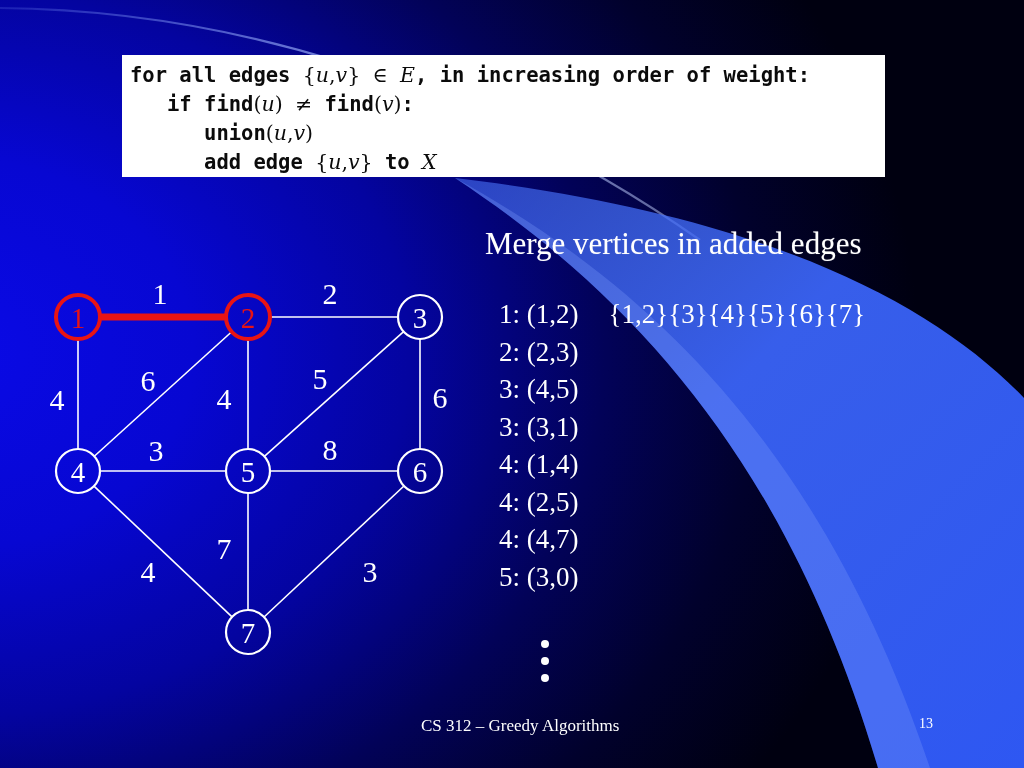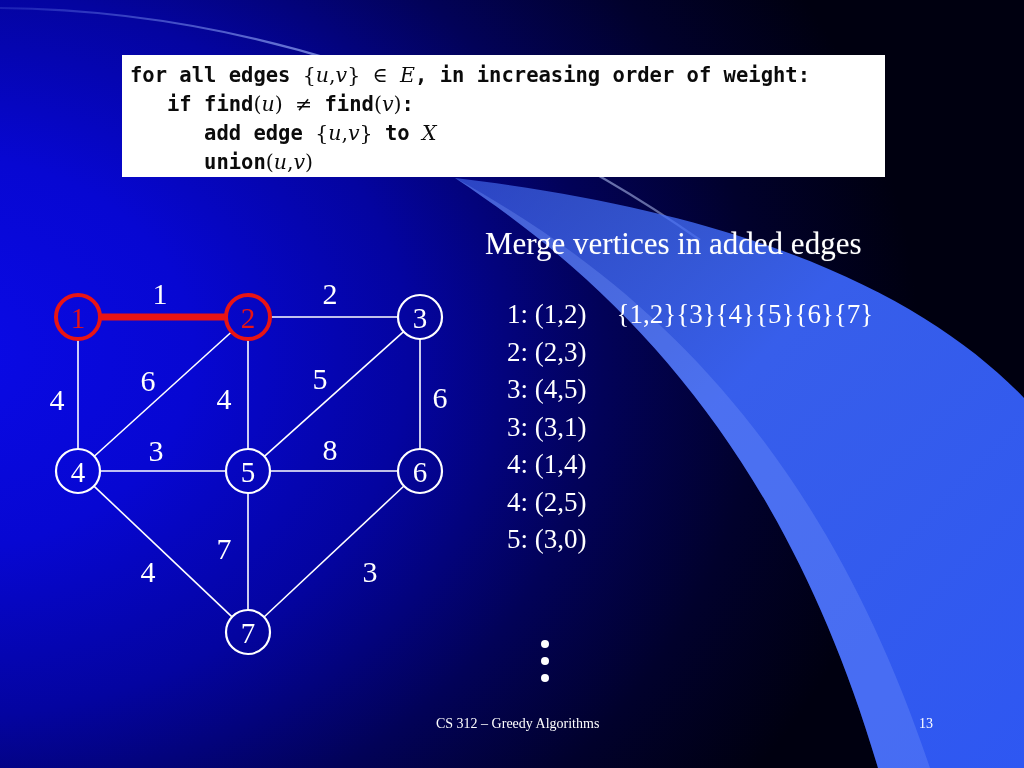--- a/index.html
+++ b/index.html
@@ -39,21 +39,21 @@
   
   #merge-title{
     position:absolute;left:485px;top:226px;
     font-size:31px;color:#ffffff;white-space:nowrap;
     text-shadow:0 0 1px rgba(255,255,255,.35);
   }
   #oplist{
     position:absolute;left:499px;top:296px;
     font-size:27px;color:#ffffff;line-height:37.5px;
   }
-  .oprow{white-space:nowrap;height:37.5px;margin-left:8px;}
+  .oprow{white-space:nowrap;height:37.5px;}
   .opsets{margin-left:30px;}
   #vdots{
     position:absolute;left:541px;top:640px;
     display:flex;flex-direction:column;gap:9px;align-items:center;
   }
   #vdots i{display:block;width:8px;height:8px;border-radius:50%;background:#ffffff;}
 
   
   #graph{position:absolute;left:0;top:250px;width:480px;height:430px;}
   .wlabel{
@@ -61,21 +61,21 @@
     transform:translate(-50%,-50%);white-space:nowrap;
   }
   .nodelabel{
     position:absolute;font-size:29px;line-height:1;color:#ffffff;
     transform:translate(-50%,-50%);
   }
   .nodelabel.red{color:#e81414;}
 
   
   #footer-title{
-    position:absolute;left:436px;top:716px;font-size:14px;color:#ffffff;white-space:nowrap;
+    position:absolute;left:421px;top:716px;font-size:17px;color:#ffffff;white-space:nowrap;
   }
   #footer-page{
     position:absolute;left:919px;top:716px;font-size:14px;color:#ffffff;
   }
 </style>
 </head>
 <body>
 
 <div id="slide">
 
@@ -96,33 +96,34 @@
     <path d="M -20 8 C 220 6 470 80 700 240" fill="none" stroke="url(#thinArc)" stroke-width="2.2"></path>
 
     <path d="M 455 178 C 640 300 790 470 878 768 L 1024 768 L 1024 398 C 930 300 760 214 455 178 Z" fill="url(#swooshGrad)"></path>
 
     <path d="M 455 178 C 640 300 790 470 878 768 L 930 768 C 830 470 670 296 455 178 Z" fill="#7e9bfb" opacity="0.30"></path>
   </svg>
 
   <div id="code-panel">
     <div class="codeline">for all edges <span class="mn">{</span><span class="mi">u</span><span class="mn">,</span><span class="mi">v</span><span class="mn">}</span> <span class="mn">∈</span> <span class="mi">E</span>, in increasing order of weight:</div>
     <div class="codeline">   if find<span class="mn">(</span><span class="mi">u</span><span class="mn">)</span> <span class="mn">≠</span> find<span class="mn">(</span><span class="mi">v</span><span class="mn">)</span>:</div>
+    <div class="codeline">      union<span class="mn">(</span><span class="mi">u</span><span class="mn">,</span><span class="mi">v</span><span class="mn">)</span></div>
     <div class="codeline">      add edge <span class="mn">{</span><span class="mi">u</span><span class="mn">,</span><span class="mi">v</span><span class="mn">}</span> to <span class="mi">X</span></div>
-    <div class="codeline">      union<span class="mn">(</span><span class="mi">u</span><span class="mn">,</span><span class="mi">v</span><span class="mn">)</span></div>
   </div>
 
   <div id="merge-title">Merge vertices in added edges</div>
 
   <div id="oplist">
     <div class="oprow"><span>1:</span> <span>(1,2)</span><span class="opsets">{1,2}{3}{4}{5}{6}{7}</span></div>
     <div class="oprow"><span>2:</span> <span>(2,3)</span></div>
     <div class="oprow"><span>3:</span> <span>(4,5)</span></div>
     <div class="oprow"><span>3:</span> <span>(3,1)</span></div>
     <div class="oprow"><span>4:</span> <span>(1,4)</span></div>
     <div class="oprow"><span>4:</span> <span>(2,5)</span></div>
+    <div class="oprow"><span>4:</span> <span>(4,7)</span></div>
     <div class="oprow"><span>5:</span> <span>(3,0)</span></div>
   </div>
 
   <div id="vdots">
     <i></i>
       <i></i>
       <i></i>
   </div>
 
   <div id="graph">

